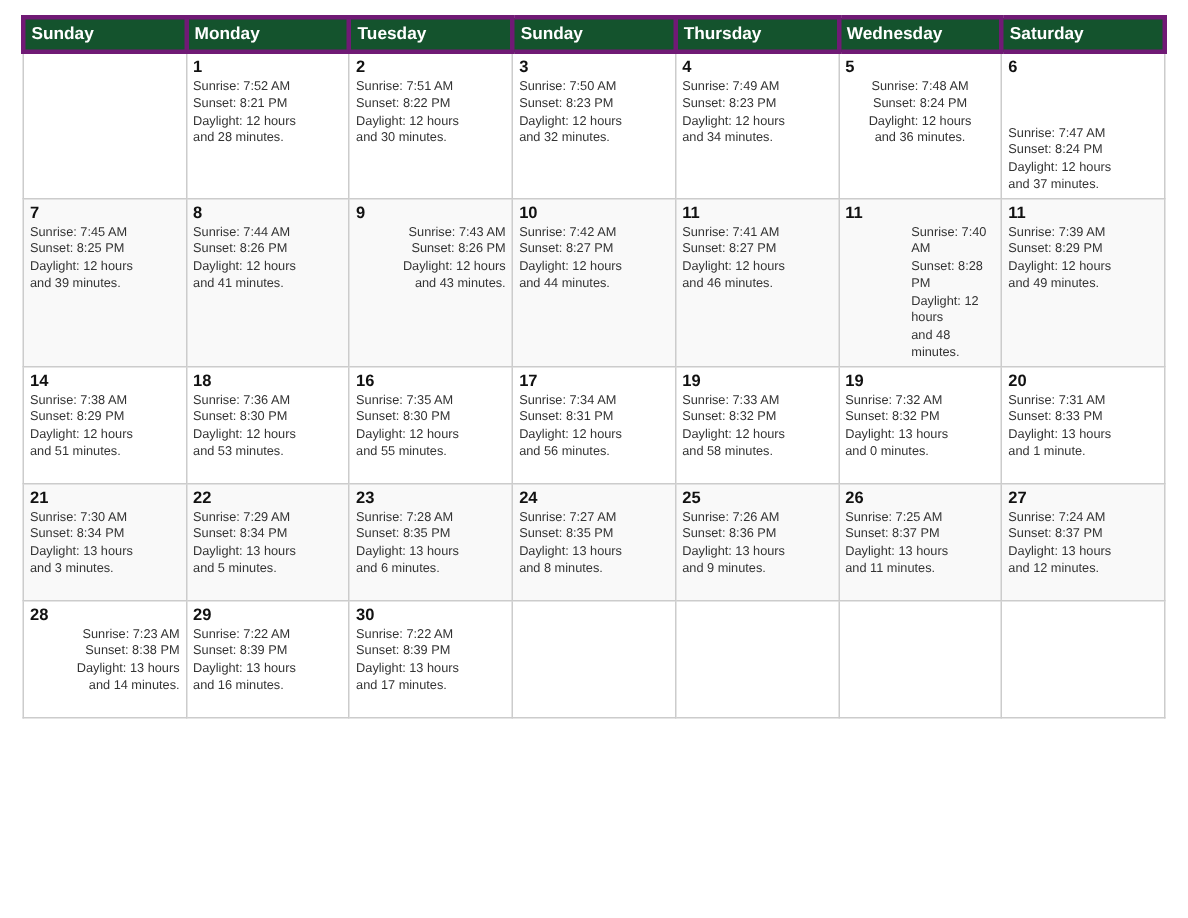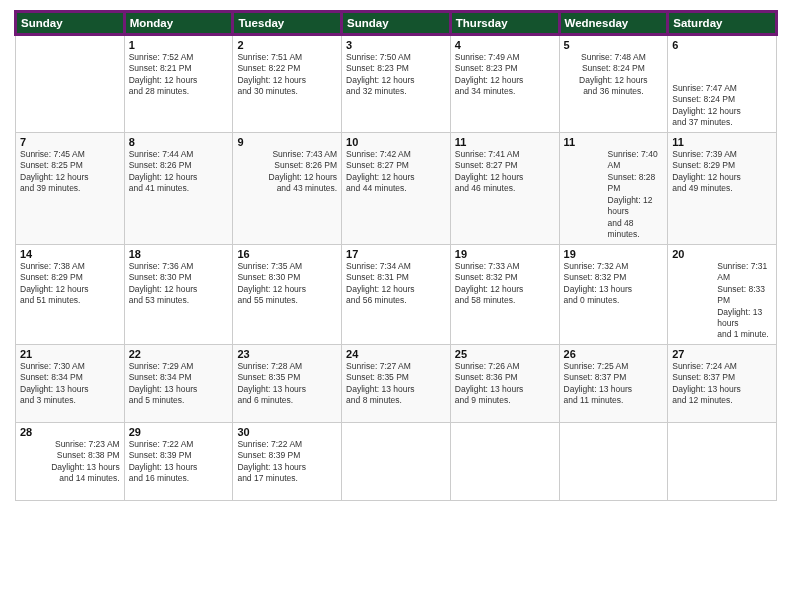--- a/index.html
+++ b/index.html
@@ -247,21 +247,21 @@
           </td>
           <td>
             <span class="day-number">19</span>
             <div class="day-info" style="white-space: pre-line;">Sunrise: 7:32 AM
 Sunset: 8:32 PM
 Daylight: 13 hours
 and 0 minutes.</div>
           </td>
           <td>
             <span class="day-number">20</span>
-            <div class="day-info" style="white-space: pre-line; margin-left: 45px;">Sunrise: 7:31 AM
+            <div class="day-info" style="white-space: pre-line;">Sunrise: 7:31 AM
 Sunset: 8:33 PM
 Daylight: 13 hours
 and 1 minute.</div>
           </td>
         </tr>
         <tr>
           <td>
             <span class="day-number">21</span>
             <div class="day-info" style="white-space: pre-line;">Sunrise: 7:30 AM
 Sunset: 8:34 PM

